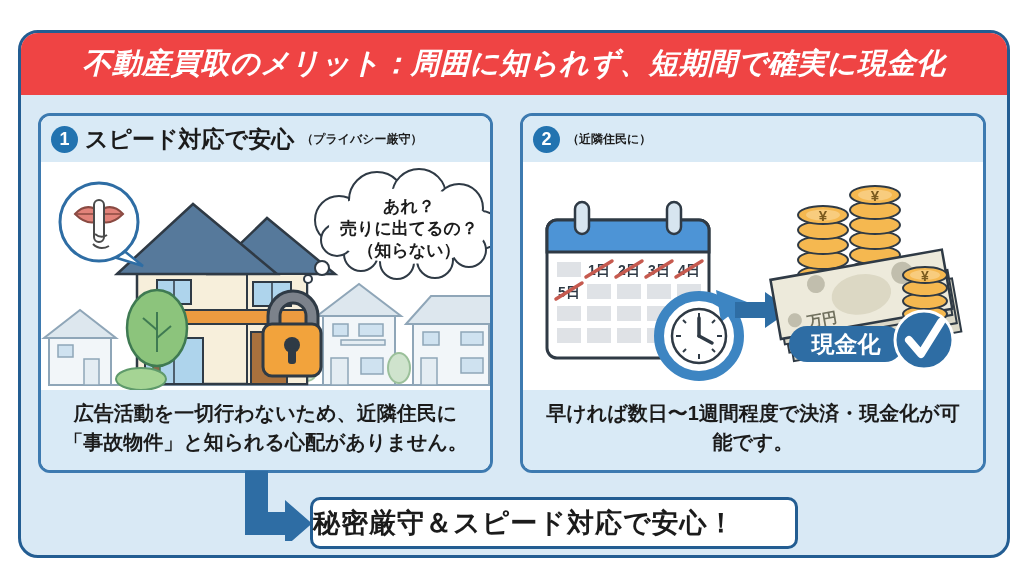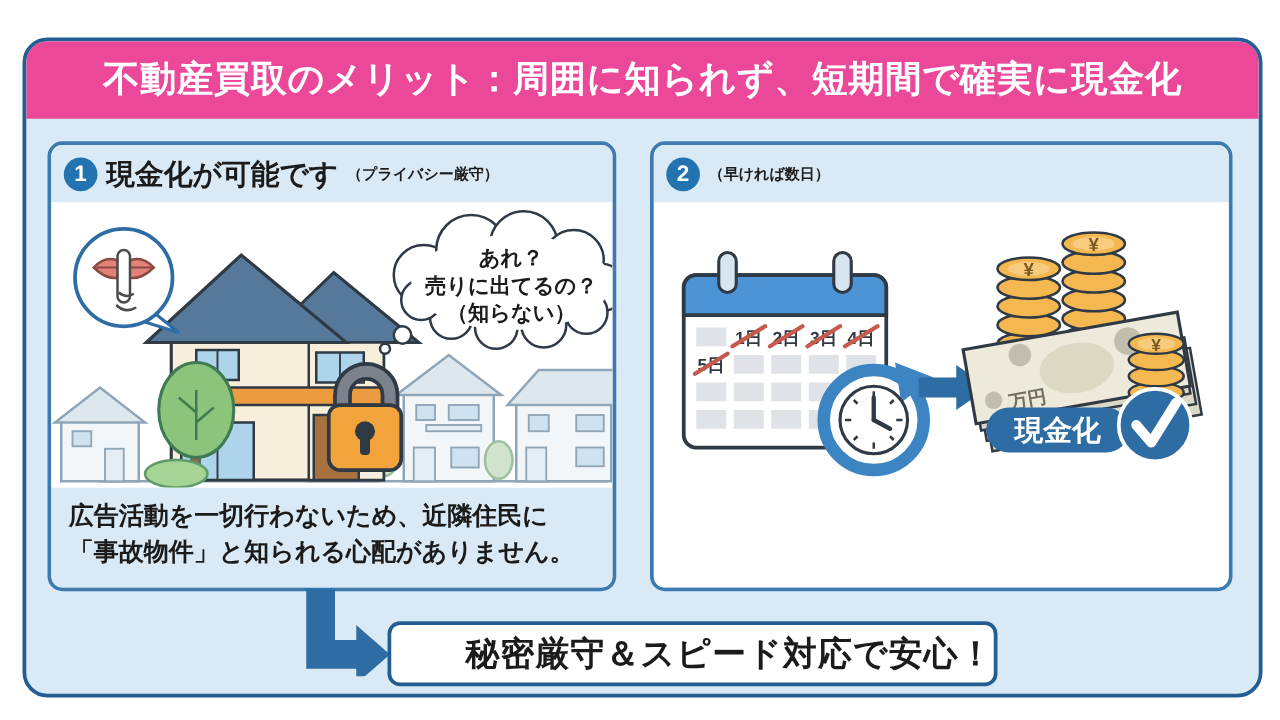--- a/index.html
+++ b/index.html
@@ -5,22 +5,22 @@
   html,body{margin:0;padding:0;}
   body{
     width:1024px;height:576px;background:#ffffff;position:relative;overflow:hidden;
     font-family:"Liberation Sans","DejaVu Sans",sans-serif;color:#1b1b1b;
   }
   .container{
     position:absolute;left:18px;top:30px;width:986px;height:522px;
     background:#d9e9f5;border:3px solid #235d92;border-radius:20px;overflow:hidden;
   }
   .header{
-    position:absolute;left:0;top:0;width:100%;height:62px;background:#ec4899;
-    display:flex;align-items:center;justify-content:center;
+    position:absolute;left:0;top:0;width:100%;height:62px;background:#ef4444;
+    display:flex;align-items:center;justify-content:center;font-style:italic;
   }
   .header span{color:#ffffff;font-size:29px;font-weight:bold;letter-spacing:0.5px;}
   .panel{
     position:absolute;top:80px;background:#ffffff;border:3px solid #3d7ab0;border-radius:12px;
     overflow:hidden;display:flex;flex-direction:column;box-sizing:border-box;height:360px;
   }
   .panel1{left:17px;width:455px;}
   .panel2{left:499px;width:466px;}
   .panel-title{
     background:#d9eaf6;height:46px;flex:0 0 46px;display:flex;align-items:center;
@@ -29,44 +29,44 @@
   .badge{
     width:27px;height:27px;border-radius:50%;background:#2273b0;color:#fff;
     display:flex;align-items:center;justify-content:center;font-size:18px;font-weight:bold;flex:0 0 27px;
   }
   .title-main{font-size:23px;font-weight:bold;white-space:nowrap;}
   .title-sub{font-size:12px;font-weight:bold;white-space:nowrap;}
   .panel-art{flex:1 1 auto;background:#ffffff;position:relative;}
   .panel-art svg{display:block;}
   .panel-footer{
     background:#d9eaf6;flex:0 0 80px;padding:9px 14px 0 14px;box-sizing:border-box;
-    font-size:20px;font-weight:bold;line-height:1.45;
+    font-size:20px;font-weight:bold;line-height:1.45;text-align:center;
   }
   .flow-arrow{position:absolute;left:215px;top:438px;}
   .conclusion{
     position:absolute;left:289px;top:464px;width:488px;height:52px;background:#ffffff;
-    border:3px solid #235d92;border-radius:10px;display:flex;align-items:center;justify-content:flex-end;
+    border:3px solid #235d92;border-radius:10px;display:flex;align-items:center;justify-content:flex-start;
     box-sizing:border-box;
   }
   .conclusion span{font-size:27px;font-weight:bold;letter-spacing:1px;}
   svg text{font-family:"Liberation Sans","DejaVu Sans",sans-serif;}
 </style>
 </head>
 <body>
 
 <div class="container">
 
   <div class="header">
     <span>不動産買取のメリット：周囲に知られず、短期間で確実に現金化</span>
   </div>
 
   <section class="panel panel1">
     <div class="panel-title">
       <span class="badge">1</span>
-      <span class="title-main">現金化が可能です</span>
+      <span class="title-main">スピード対応で安心</span>
       <span class="title-sub">（プライバシー厳守）</span>
     </div>
     <div class="panel-art">
       <svg width="449" height="228" viewBox="0 0 449 228">
 
         <line x1="38" y1="223" x2="445" y2="223" stroke="#8fa6b8" stroke-width="2"></line>
 
         <g>
           <rect x="8" y="174" width="62" height="49" fill="#f2f6f9" stroke="#8fa6b8" stroke-width="2"></rect>
           <polygon points="3,176 39,148 75,176" fill="#dde7ee" stroke="#8fa6b8" stroke-width="2"></polygon>
@@ -160,21 +160,21 @@
           <text x="368" y="94" text-anchor="middle" font-size="17" font-weight="bold" fill="#1b1b1b">（知らない）</text>
         </g>
       </svg>
     </div>
     <div class="panel-footer">広告活動を一切行わないため、近隣住民に「事故物件」と知られる心配がありません。</div>
   </section>
 
   <section class="panel panel2">
     <div class="panel-title">
       <span class="badge">2</span>
-      <span class="title-sub">（早ければ数日）</span>
+      <span class="title-sub">（近隣住民に）</span>
     </div>
     <div class="panel-art">
       <svg width="460" height="228" viewBox="0 0 460 228">
 
         <g>
           <rect x="24" y="58" width="162" height="138" rx="10" fill="#ffffff" stroke="#2f3a45" stroke-width="3"></rect>
           <path d="M 24 90 v -22 a 10 10 0 0 1 10 -10 h 142 a 10 10 0 0 1 10 10 v 22 z" fill="#4d94d6" stroke="#2f3a45" stroke-width="3"></path>
           <rect x="52" y="40" width="14" height="32" rx="7" fill="#d7e5f0" stroke="#2f3a45" stroke-width="2.5"></rect>
           <rect x="144" y="40" width="14" height="32" rx="7" fill="#d7e5f0" stroke="#2f3a45" stroke-width="2.5"></rect>
           <g fill="#dfe2e6">
@@ -282,20 +282,21 @@
             <rect x="266" y="164" width="114" height="36" rx="18" fill="#2e6da4"></rect>
             <text x="323" y="190" text-anchor="middle" font-size="23" font-weight="bold" fill="#ffffff">現金化</text>
           </g>
           <g>
             <circle cx="401" cy="178" r="29" fill="#2e6da4" stroke="#ffffff" stroke-width="3"></circle>
             <polyline points="386,178 398,192 418,160" fill="none" stroke="#ffffff" stroke-width="8" stroke-linecap="round" stroke-linejoin="round"></polyline>
           </g>
         </g>
       </svg>
     </div>
+    <div class="panel-footer">早ければ数日〜1週間程度で決済・現金化が可能です。</div>
   </section>
 
   <svg class="flow-arrow" width="85" height="70" viewBox="0 0 85 70">
     <polygon points="9,0 32,0 32,41 49,41 49,29 76,52.5 49,76 49,64 9,64" fill="#2e6da4"></polygon>
   </svg>
 
   <div class="conclusion">
     <span>秘密厳守＆スピード対応で安心！</span>
   </div>
 

